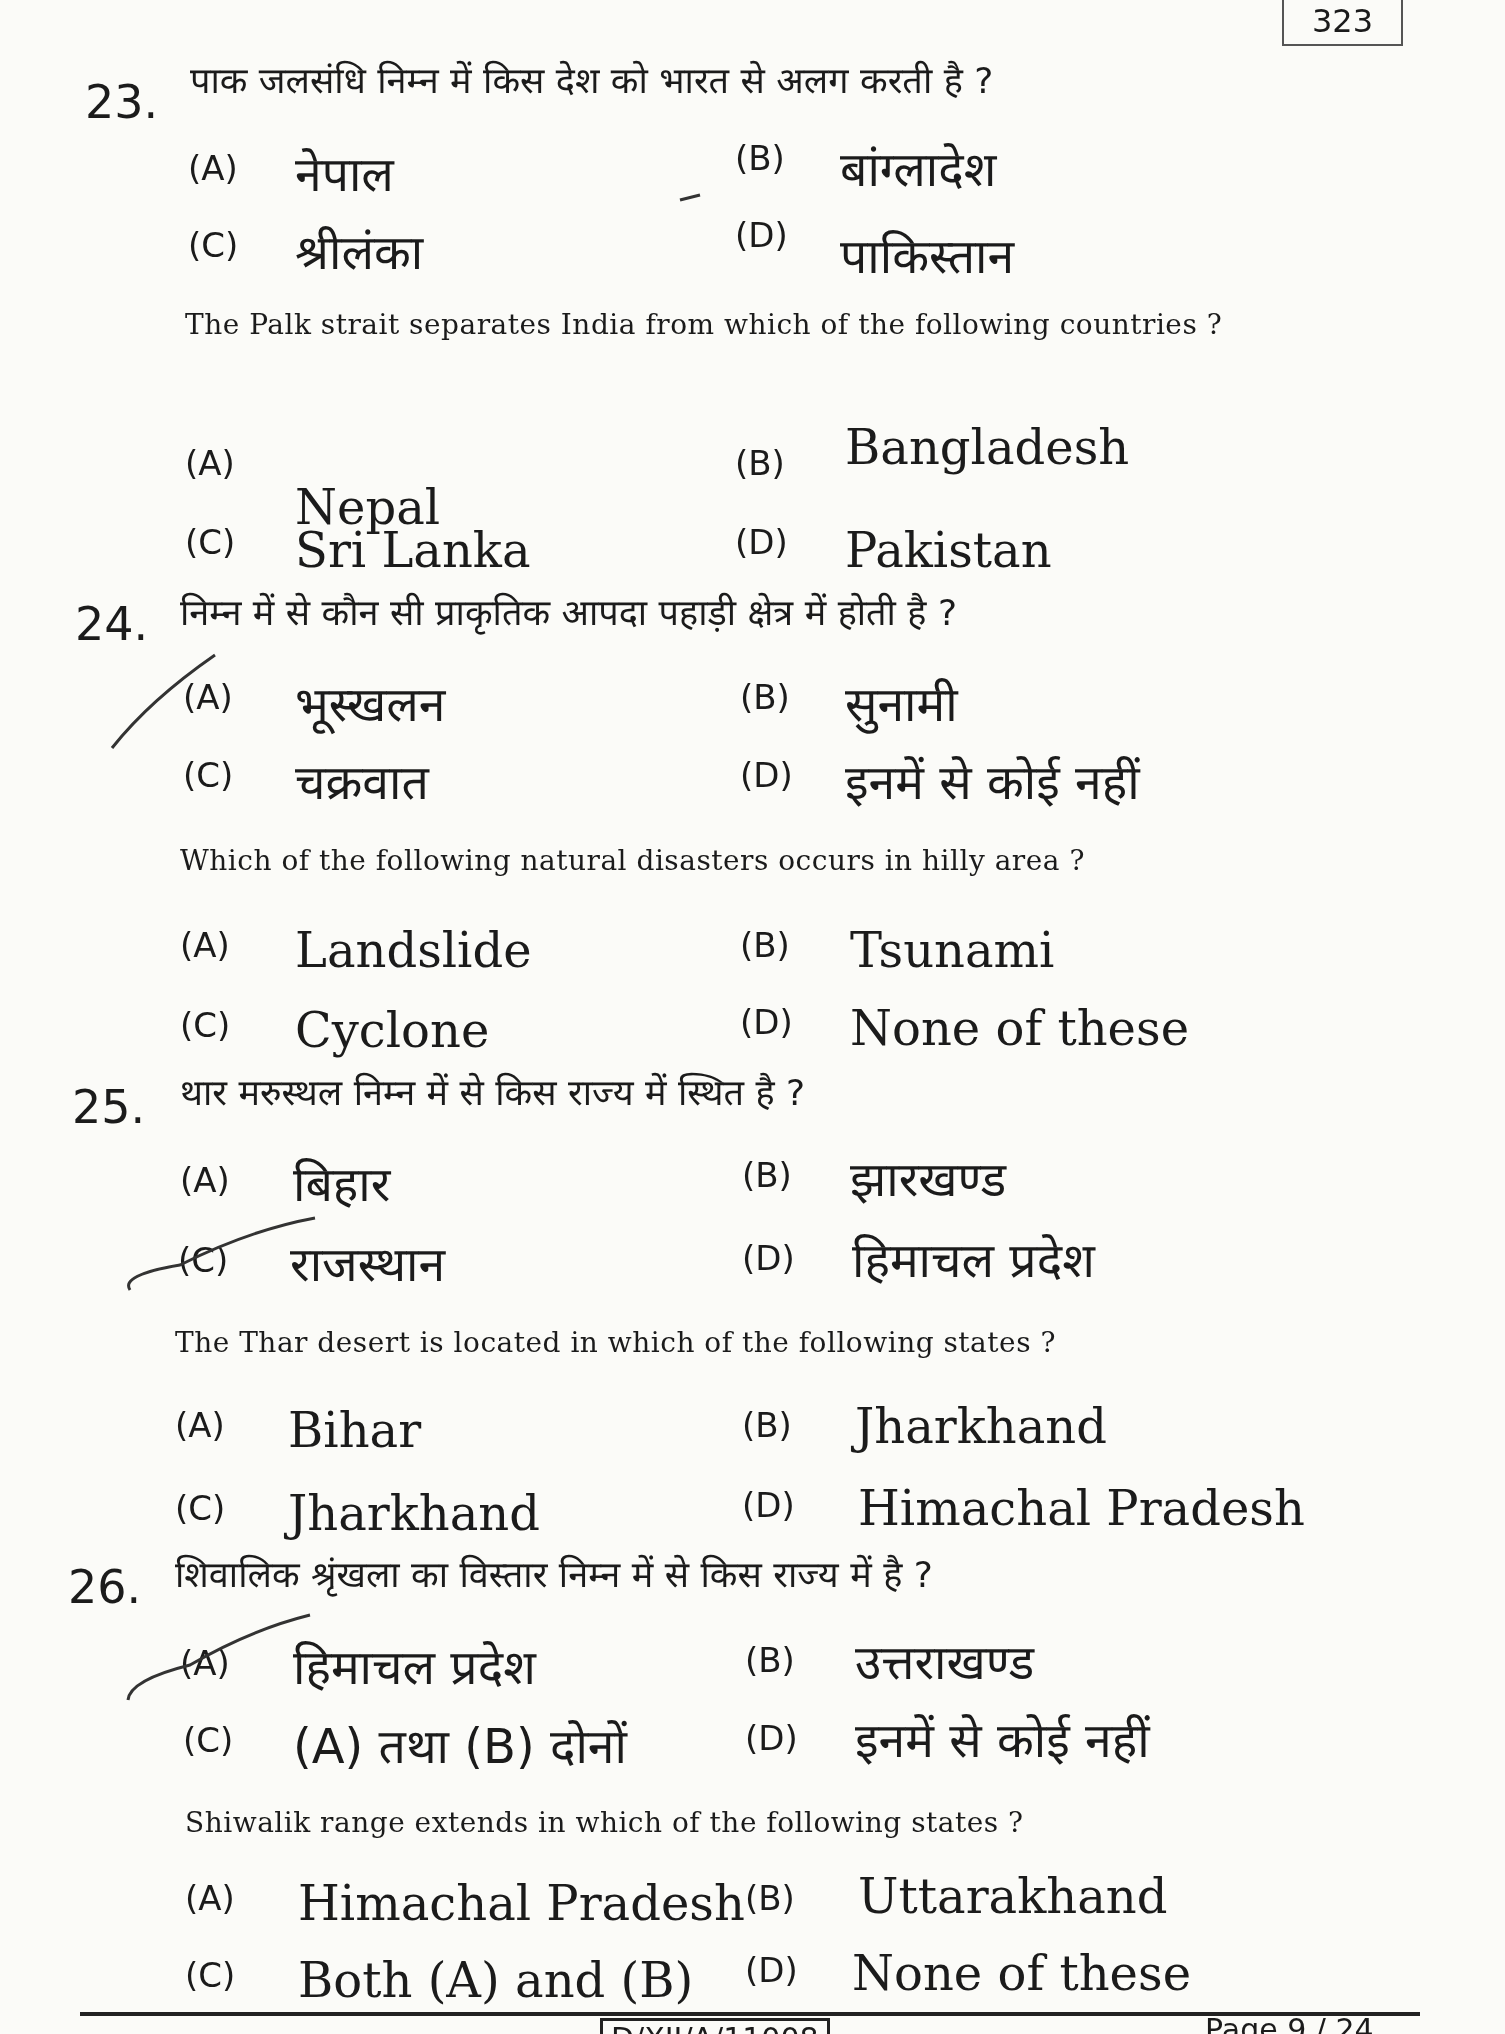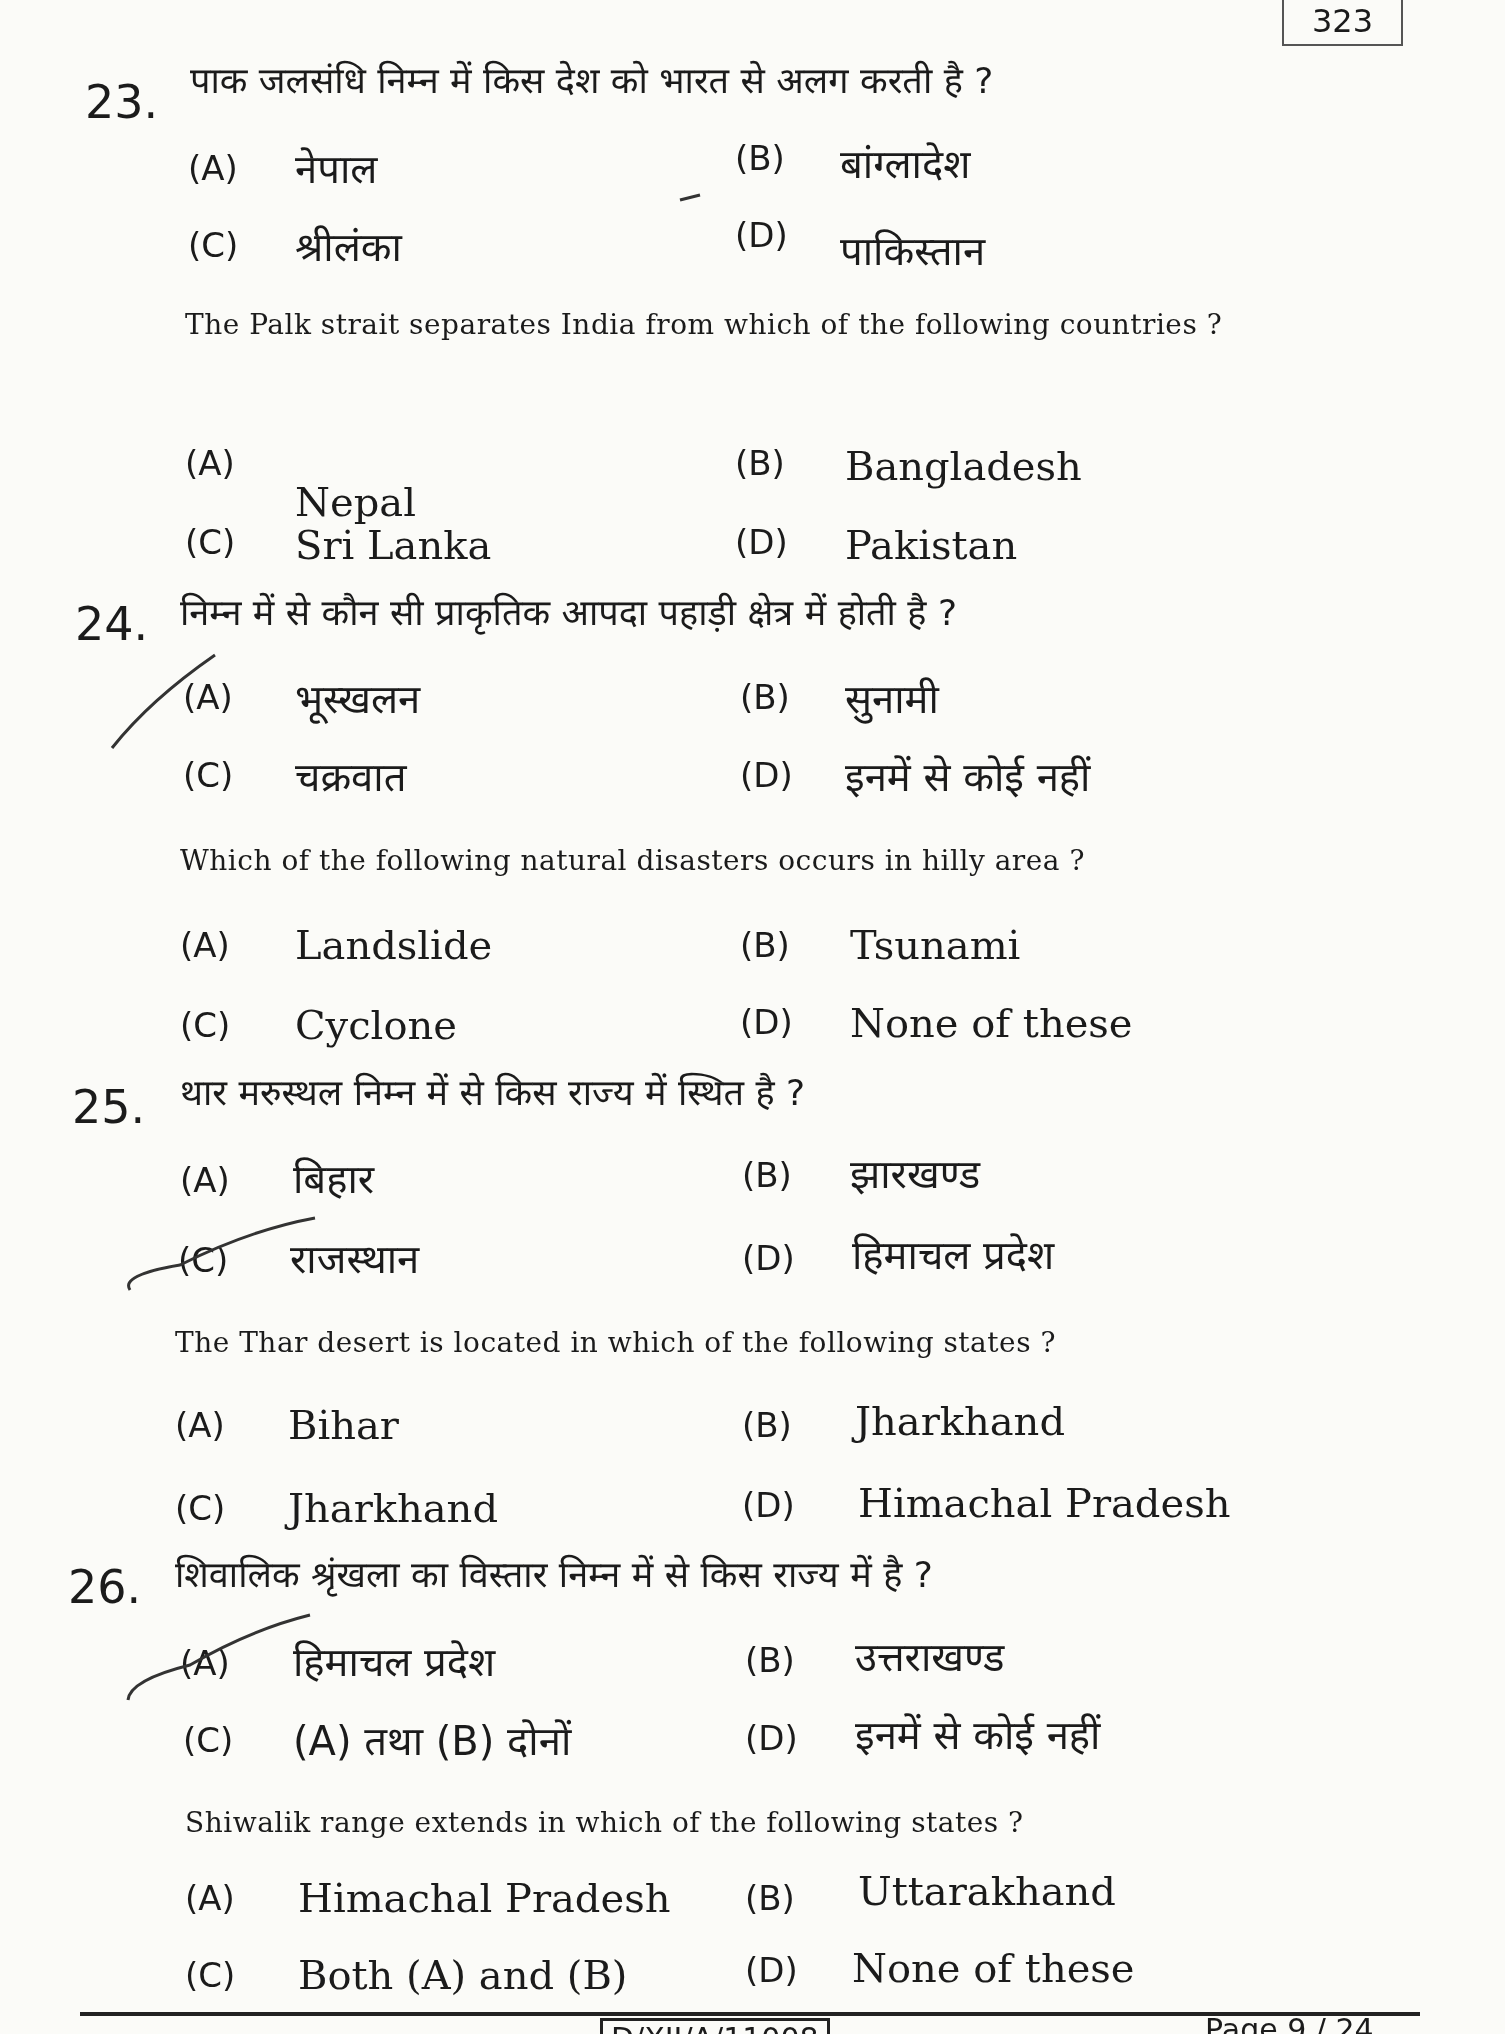--- a/index.html
+++ b/index.html
@@ -4,21 +4,21 @@
 <style>
   html, body { margin:0; padding:0; }
   body { width:1505px; height:2034px; background:#fbfbf8; position:relative; overflow:hidden;
          font-family:"DejaVu Serif","Liberation Serif",serif; color:#1b1b1b; }
   .page-num { position:absolute; top:0; left:1282px; font-size:32px; font-family:"DejaVu Sans","Liberation Sans",sans-serif;
               border-left:2px solid #555; border-right:2px solid #555; border-bottom:2px solid #555; padding:2px 28px 4px; }
   .qnum { position:absolute; font-size:46px; font-family:"DejaVu Sans","Liberation Sans",sans-serif; }
   .qtext { position:absolute; font-size:28px; line-height:66px; }
   .hi { font-family:"DejaVu Sans","Liberation Sans",sans-serif; font-size:36px; }
   .opt-letter { position:absolute; font-size:34px; font-family:"DejaVu Sans","Liberation Sans",sans-serif; }
-  .opt-text { position:absolute; font-size:40px; }
+  .opt-text { position:absolute; font-size:48px; }
   .en-q { letter-spacing:0.5px; }
   .footer-line { position:absolute; left:80px; top:2012px; width:1340px; height:0; border-top:4px solid #222; }
   .footer-code { position:absolute; left:600px; top:2018px; font-size:30px; border:3px solid #222; border-bottom:none; padding:0 8px; font-family:"DejaVu Sans","Liberation Sans",sans-serif; }
   .footer-page { position:absolute; left:1205px; top:2012px; font-size:30px; font-family:"DejaVu Sans","Liberation Sans",sans-serif; }
 </style>
 </head>
 <body>
 
 <div class="page-num">323</div>
 
@@ -30,21 +30,21 @@
   <div class="opt-letter" style="left:735px;top:138px;">(B)</div>
   <div class="opt-text hi" style="left:840px;top:135px;">बांग्लादेश</div>
   <div class="opt-letter" style="left:188px;top:225px;">(C)</div>
   <div class="opt-text hi" style="left:295px;top:218px;">श्रीलंका</div>
   <div class="opt-letter" style="left:735px;top:215px;">(D)</div>
   <div class="opt-text hi" style="left:840px;top:222px;">पाकिस्तान</div>
   <div class="qtext en-q" style="left:185px;top:292px;width:1220px;text-align:justify;">The Palk strait separates India from which of the following countries ?</div>
   <div class="opt-letter" style="left:185px;top:443px;">(A)</div>
   <div class="opt-text" style="left:295px;top:443px;margin-top:36px;">Nepal</div>
   <div class="opt-letter" style="left:735px;top:443px;">(B)</div>
-  <div class="opt-text" style="left:845px;top:443px;text-align:right;">Bangladesh</div>
+  <div class="opt-text" style="left:845px;top:419px;text-align:right;">Bangladesh</div>
   <div class="opt-letter" style="left:185px;top:522px;">(C)</div>
   <div class="opt-text" style="left:295px;top:522px;">Sri Lanka</div>
   <div class="opt-letter" style="left:735px;top:522px;">(D)</div>
   <div class="opt-text" style="left:845px;top:522px;">Pakistan</div>
 </div>
 
 <div>
   <div class="qnum" style="left:75px;top:597px;">24.</div>
   <div class="qtext hi" style="left:180px;top:580px;">निम्न में से कौन सी प्राकृतिक आपदा पहाड़ी क्षेत्र में होती है ?</div>
   <div class="opt-letter" style="left:183px;top:677px;">(A)</div>

